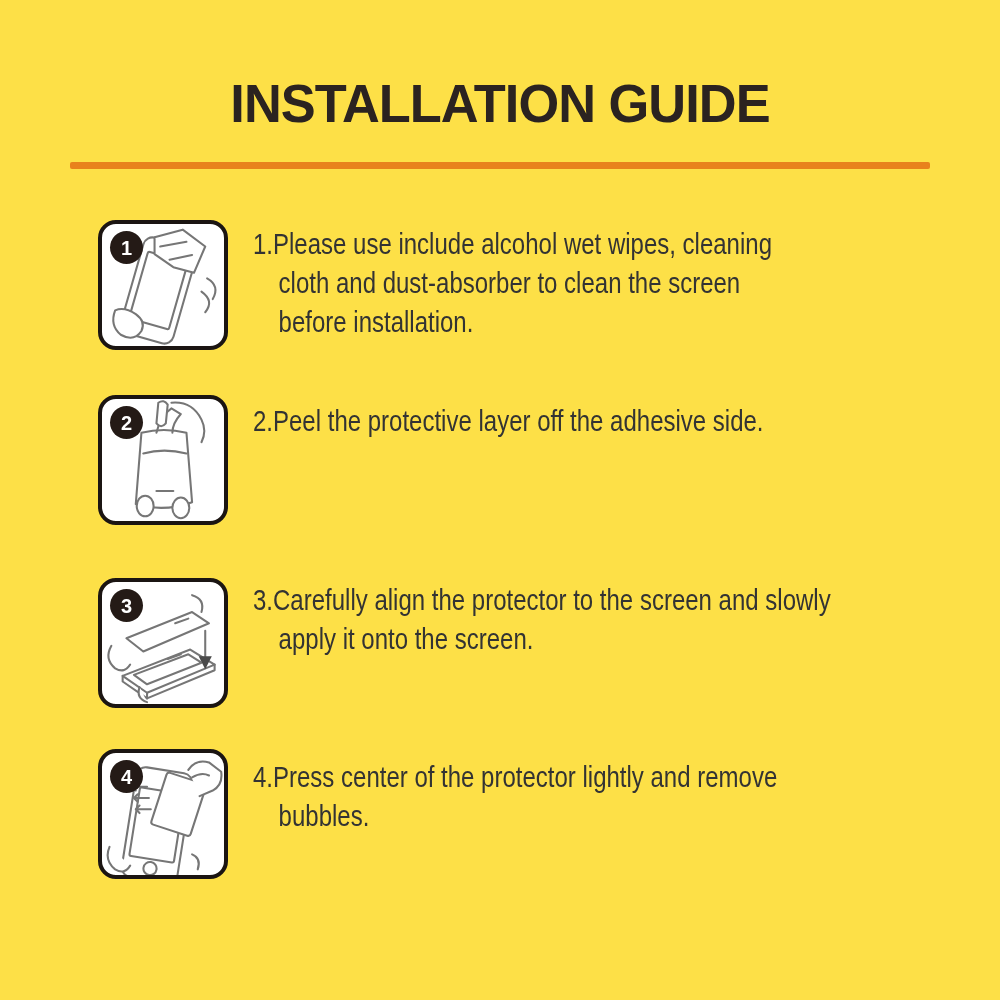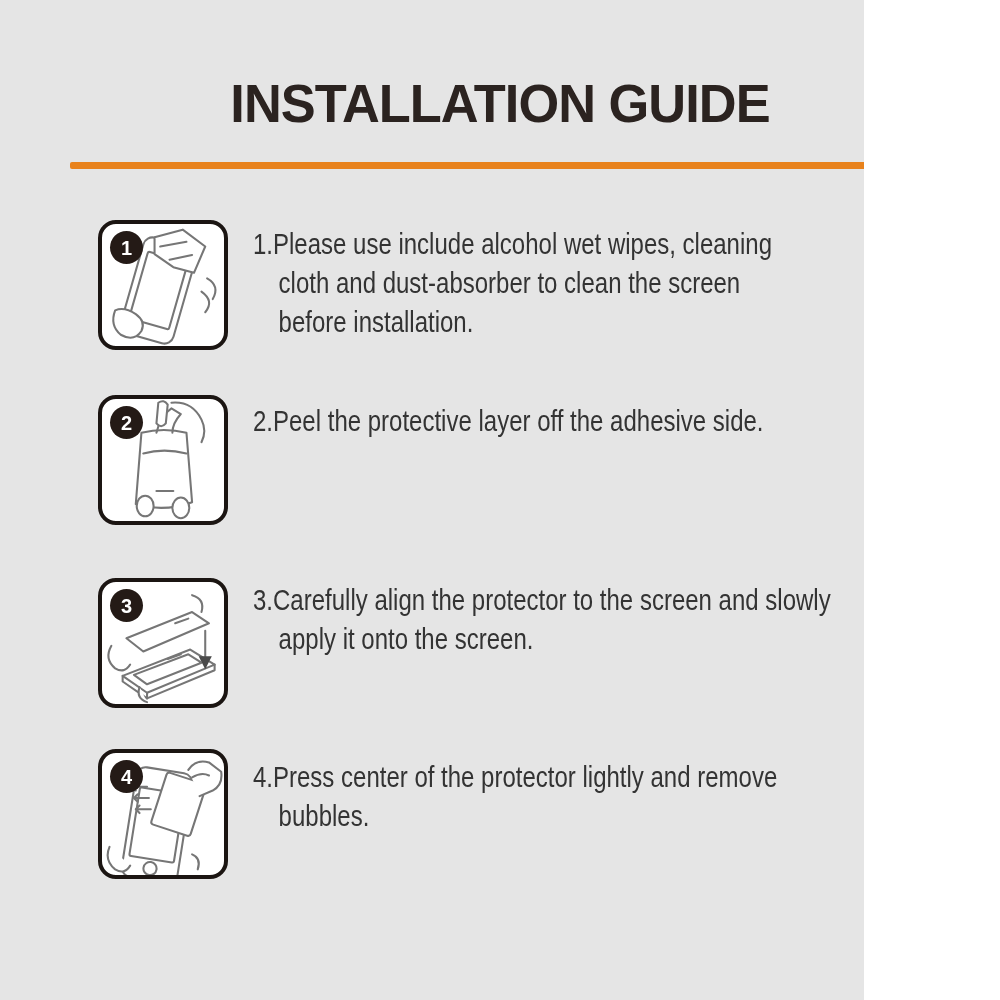--- a/index.html
+++ b/index.html
@@ -1,17 +1,17 @@
 <!DOCTYPE html>
 <html><head>
 <meta charset="utf-8">
 <style>
   html,body{margin:0;padding:0;background:#ffffff;}
   .page{
-    position:relative;width:864px;height:1000px;background:#e5e5e5;
+    position:relative;width:1000px;height:1000px;background:#fde047;
     font-family:"Liberation Sans", sans-serif;overflow:hidden;
   }
   .title{
     position:absolute;top:72px;left:0;width:1000px;text-align:center;
     font-size:54px;font-weight:bold;letter-spacing:-1px;color:#2b2320;
     transform:scaleX(0.97);transform-origin:center top;white-space:nowrap;
   }
   .rule{
     position:absolute;left:70px;top:162px;width:860px;height:7px;
     background:#e8821c;border-radius:2px;

